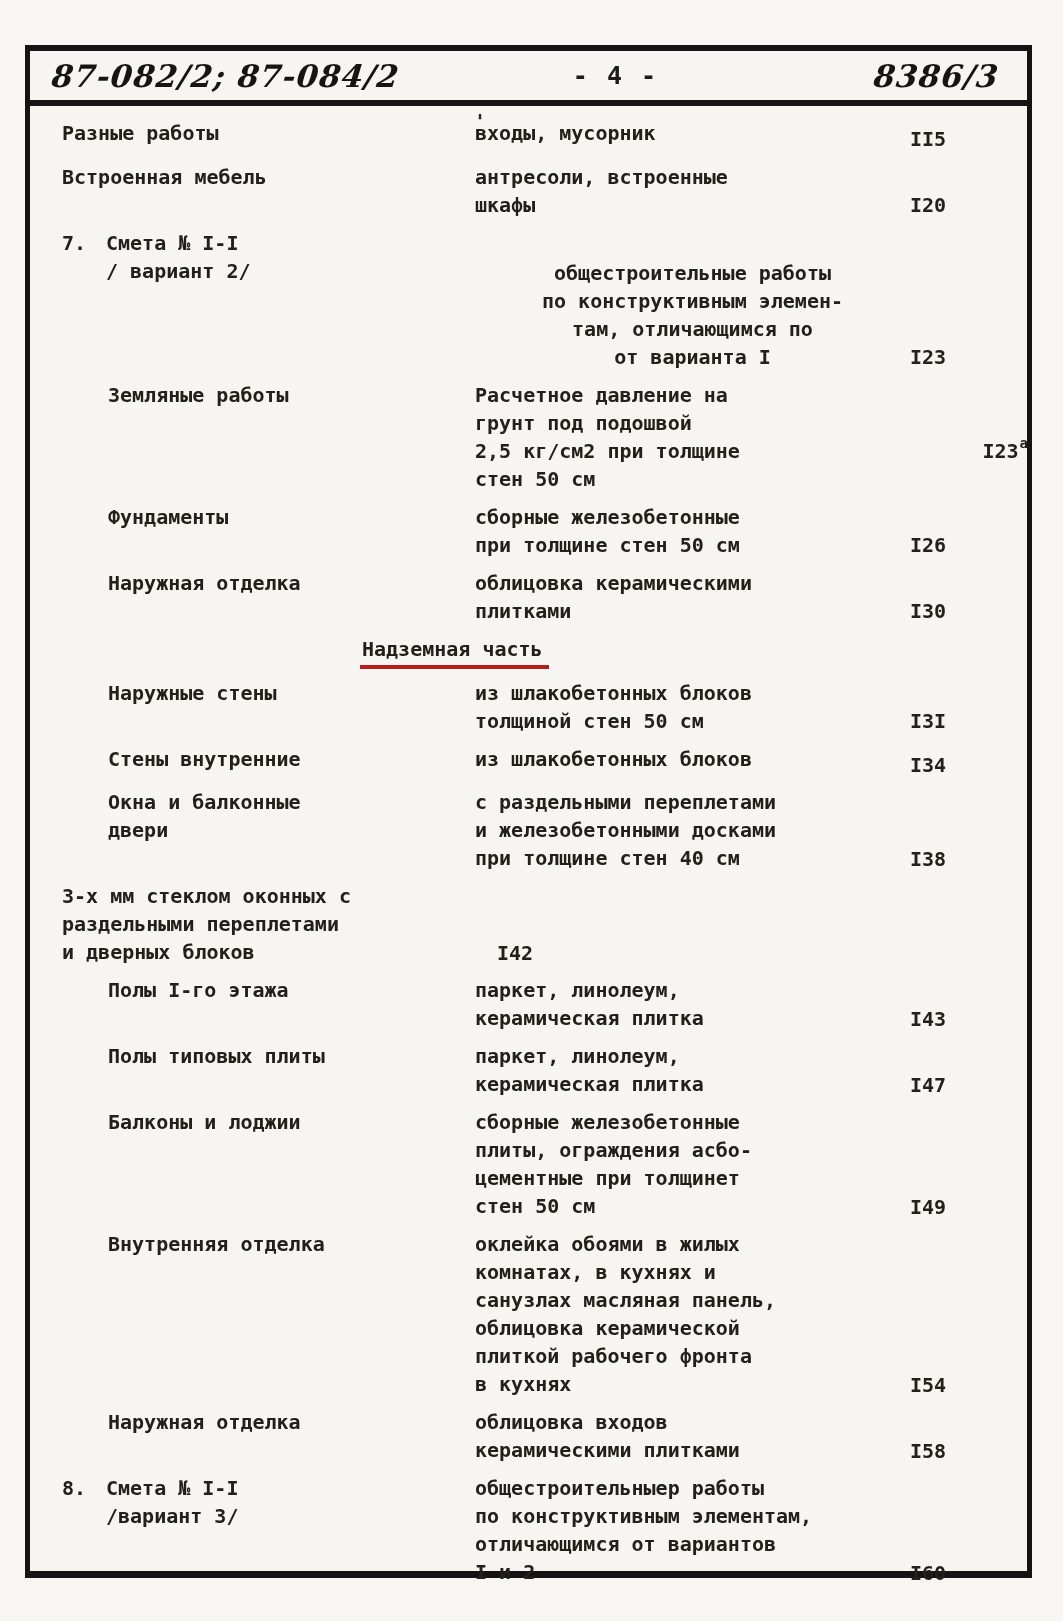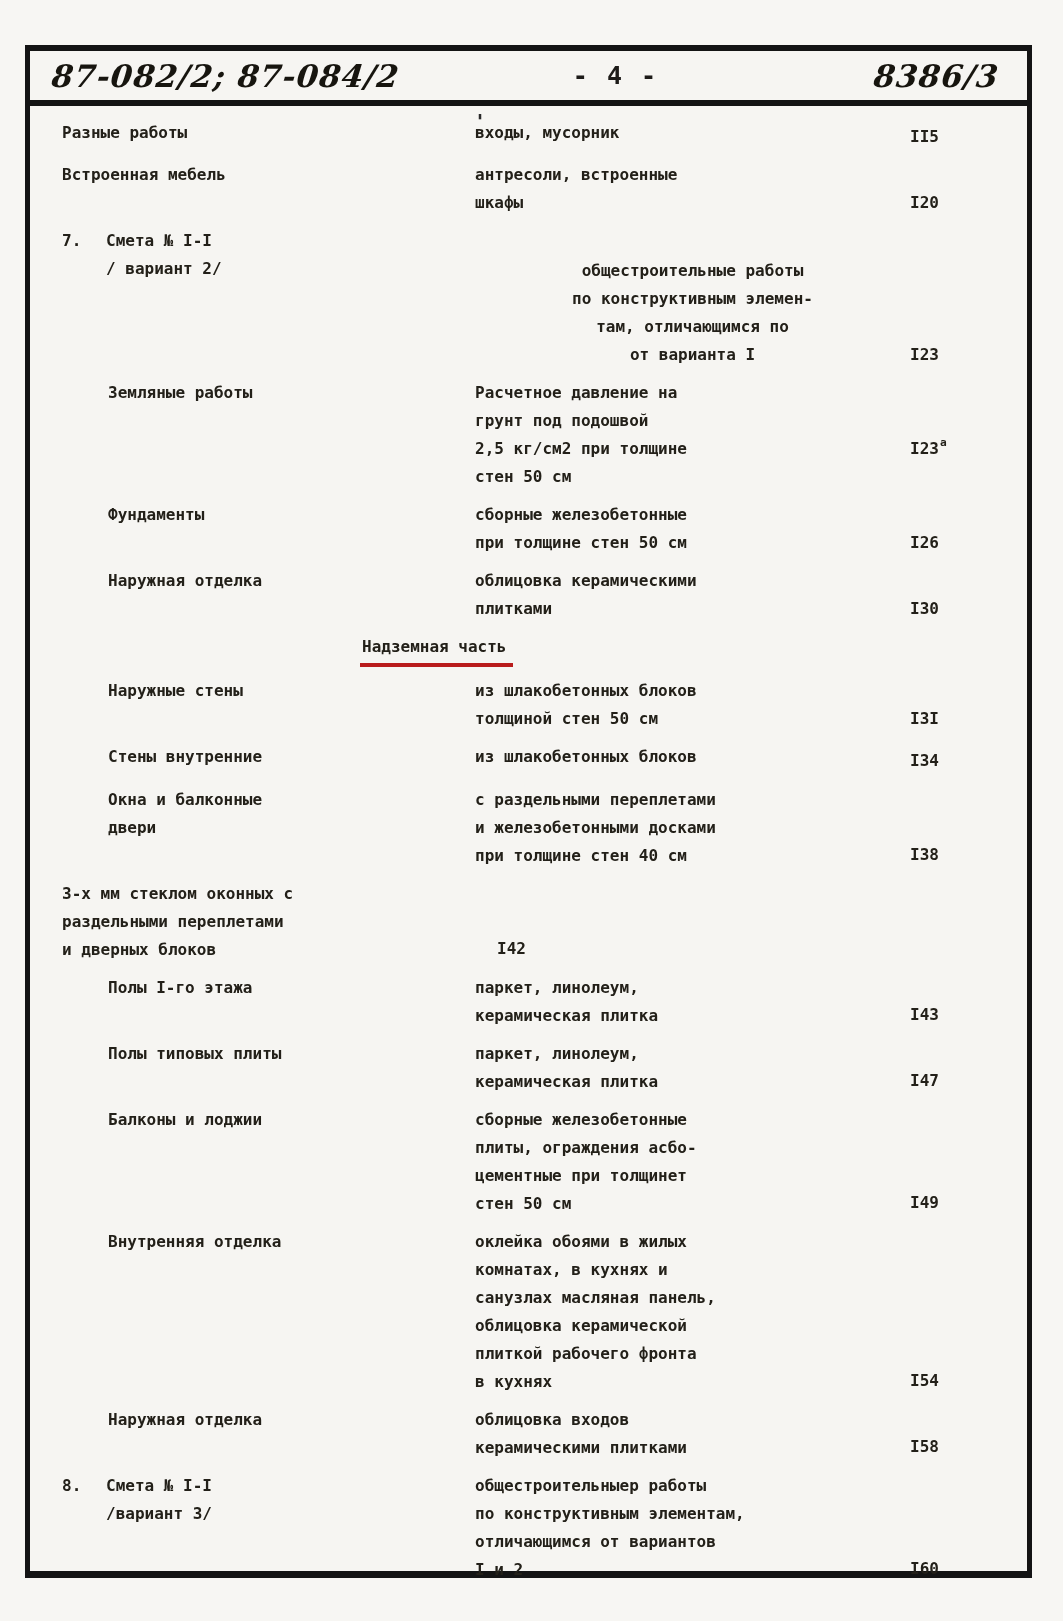--- a/index.html
+++ b/index.html
@@ -53,42 +53,42 @@
   }
   .hdr-right{flex:0 0 180px;text-align:right;}
   .ink-speck{
     position:absolute;
     left:444px;top:58px;
     font-size:20px;font-weight:bold;color:#2a2a2a;
   }
   
   .content{
     padding:13px 0 0 32px;
-    font-size:16px;
+    font-size:20px;
     line-height:28px;
     font-weight:bold;
     color:#232019;
   }
   .row{
     display:flex;
     align-items:flex-start;
     margin-bottom:10px;
   }
   .pre{white-space:pre-line;}
   .name{flex:0 0 413px;display:flex;box-sizing:border-box;}
   .name.ind{padding-left:46px;}
   .num{flex:0 0 44px;}
   .desc{flex:0 0 435px;box-sizing:border-box;}
   .desc.desc-dn{margin-top:30px;text-align:center;}
   .page{
     flex:1;
     align-self:flex-end;
     white-space:nowrap;
   }
-  .page.pg-up1{margin-bottom:28px;}
+  .page.pg-up1{margin-bottom:28px;text-align:right;}
   .page sup{font-size:70%;position:relative;top:-2px;left:1px;}
   .section-heading{
     margin:-2px 0 10px 298px;
     display:inline-block;
     border-bottom:4px solid #b91c1c;
     padding:0 6px 2px 2px;
   }
 </style>
 </head>
 <body>

